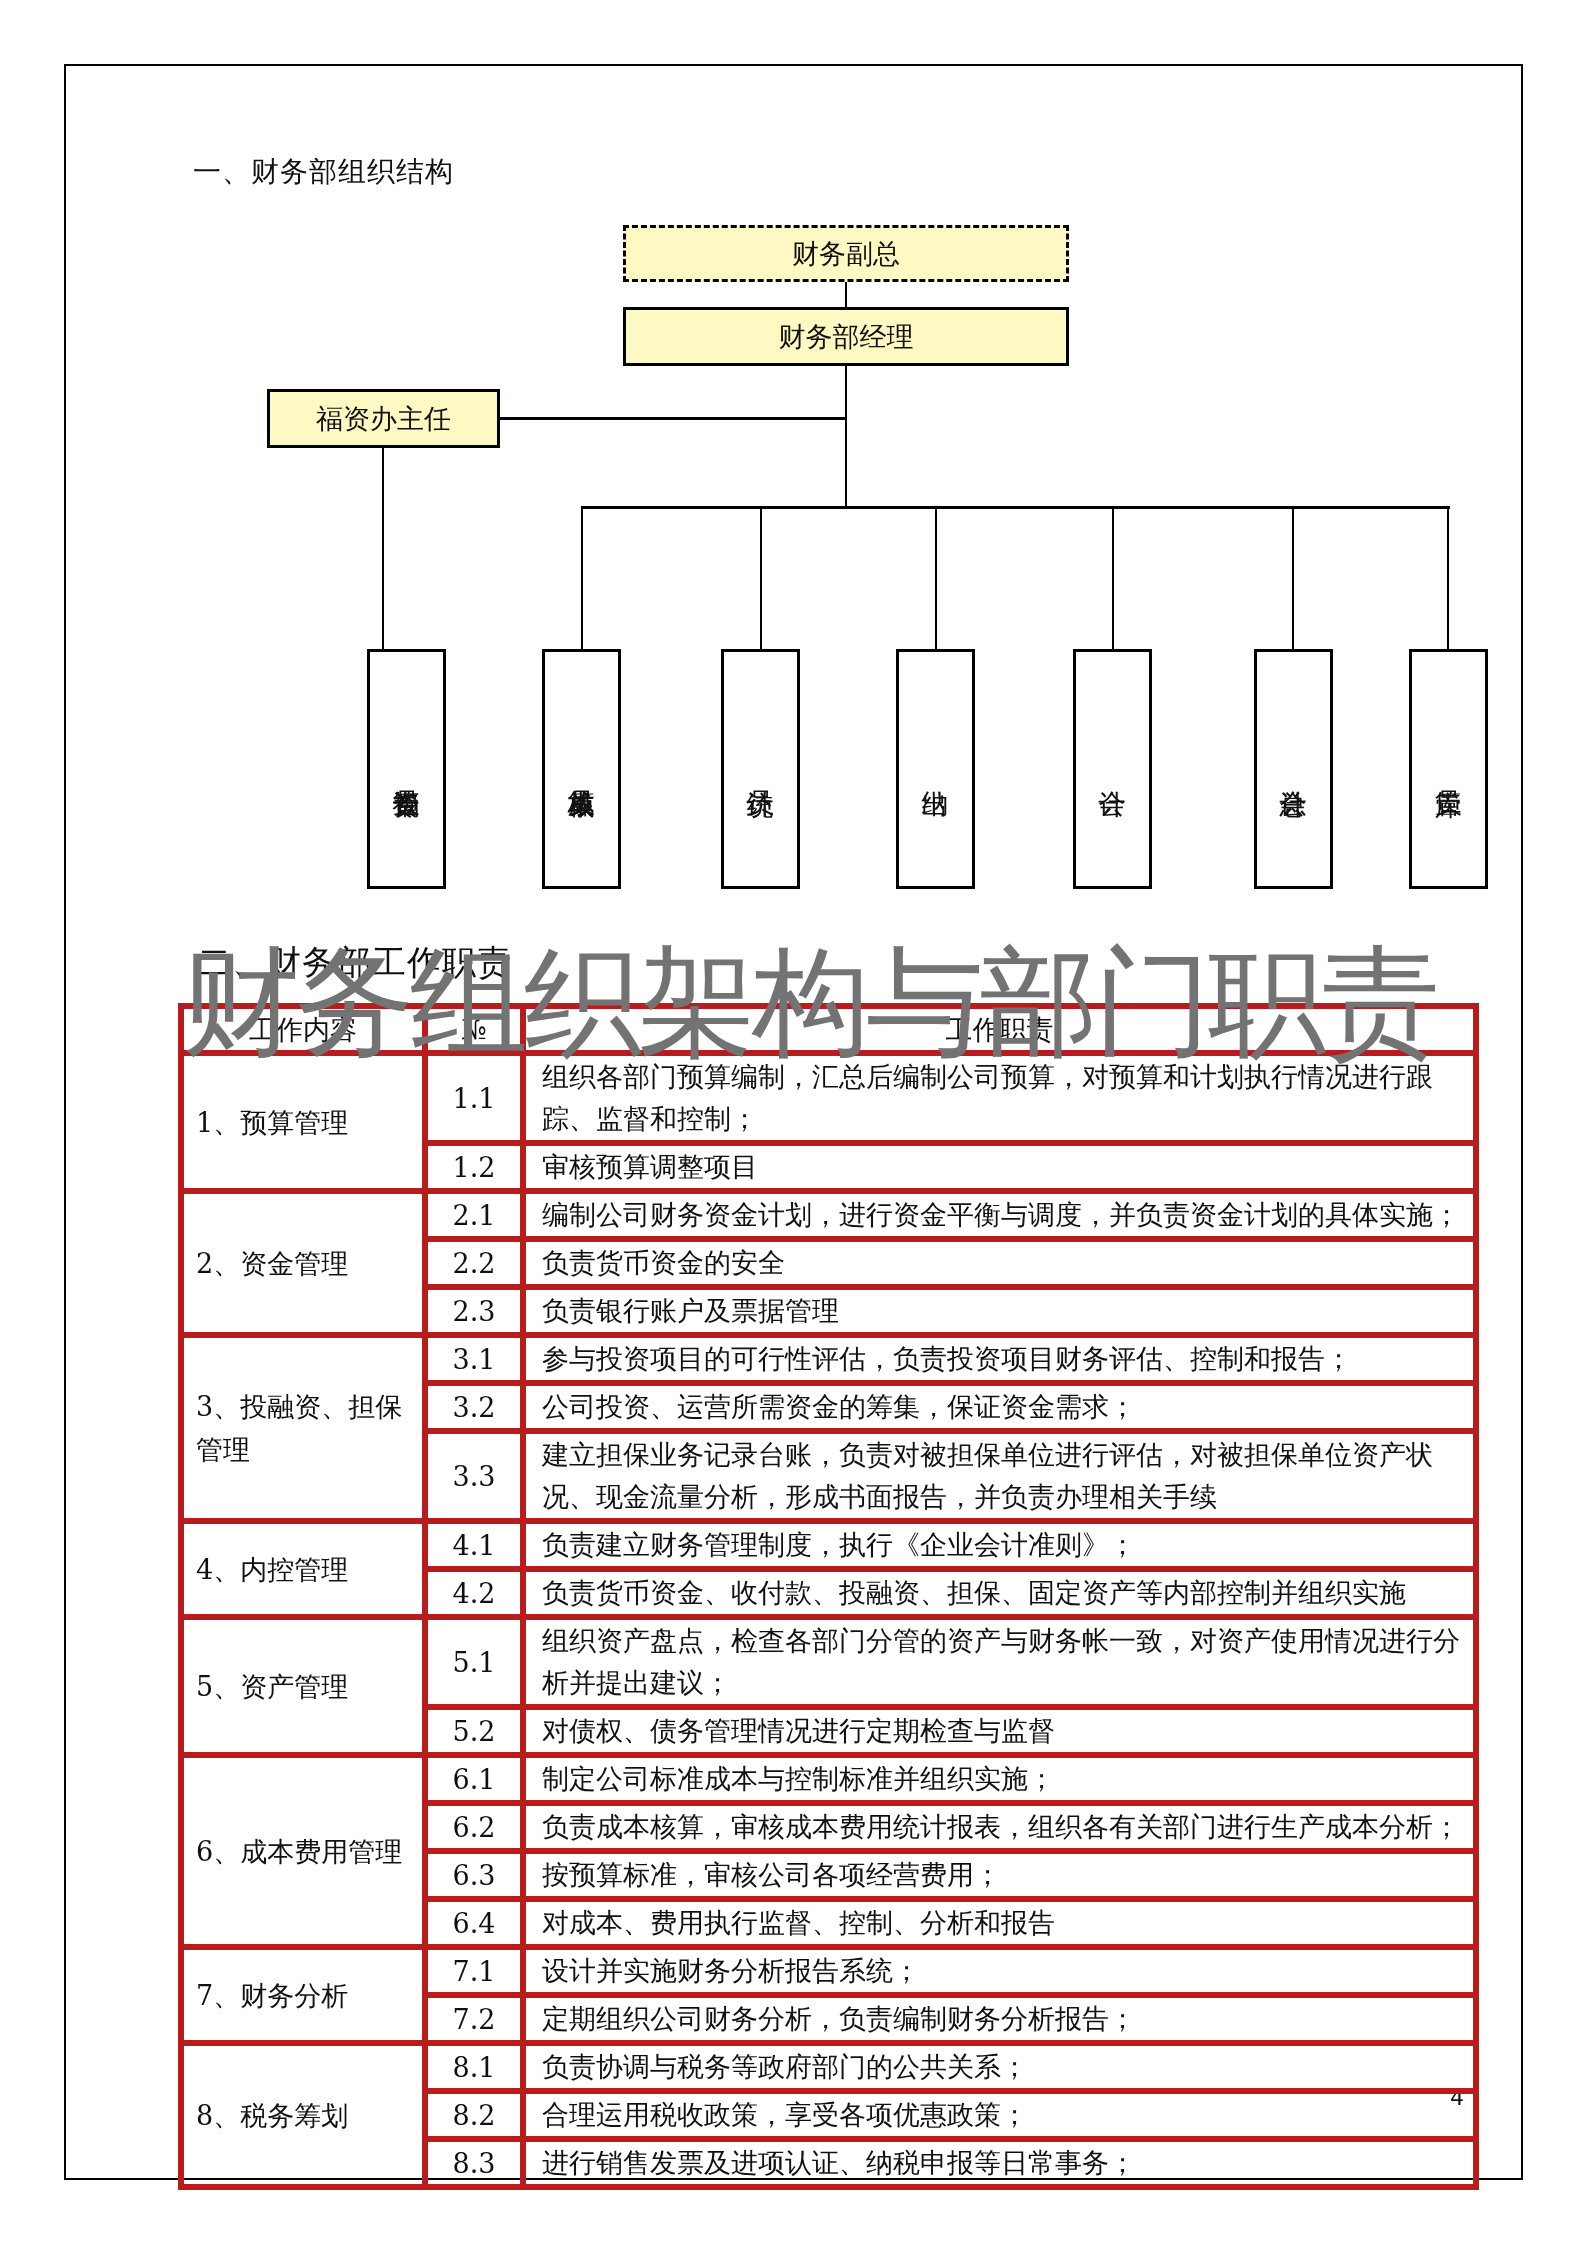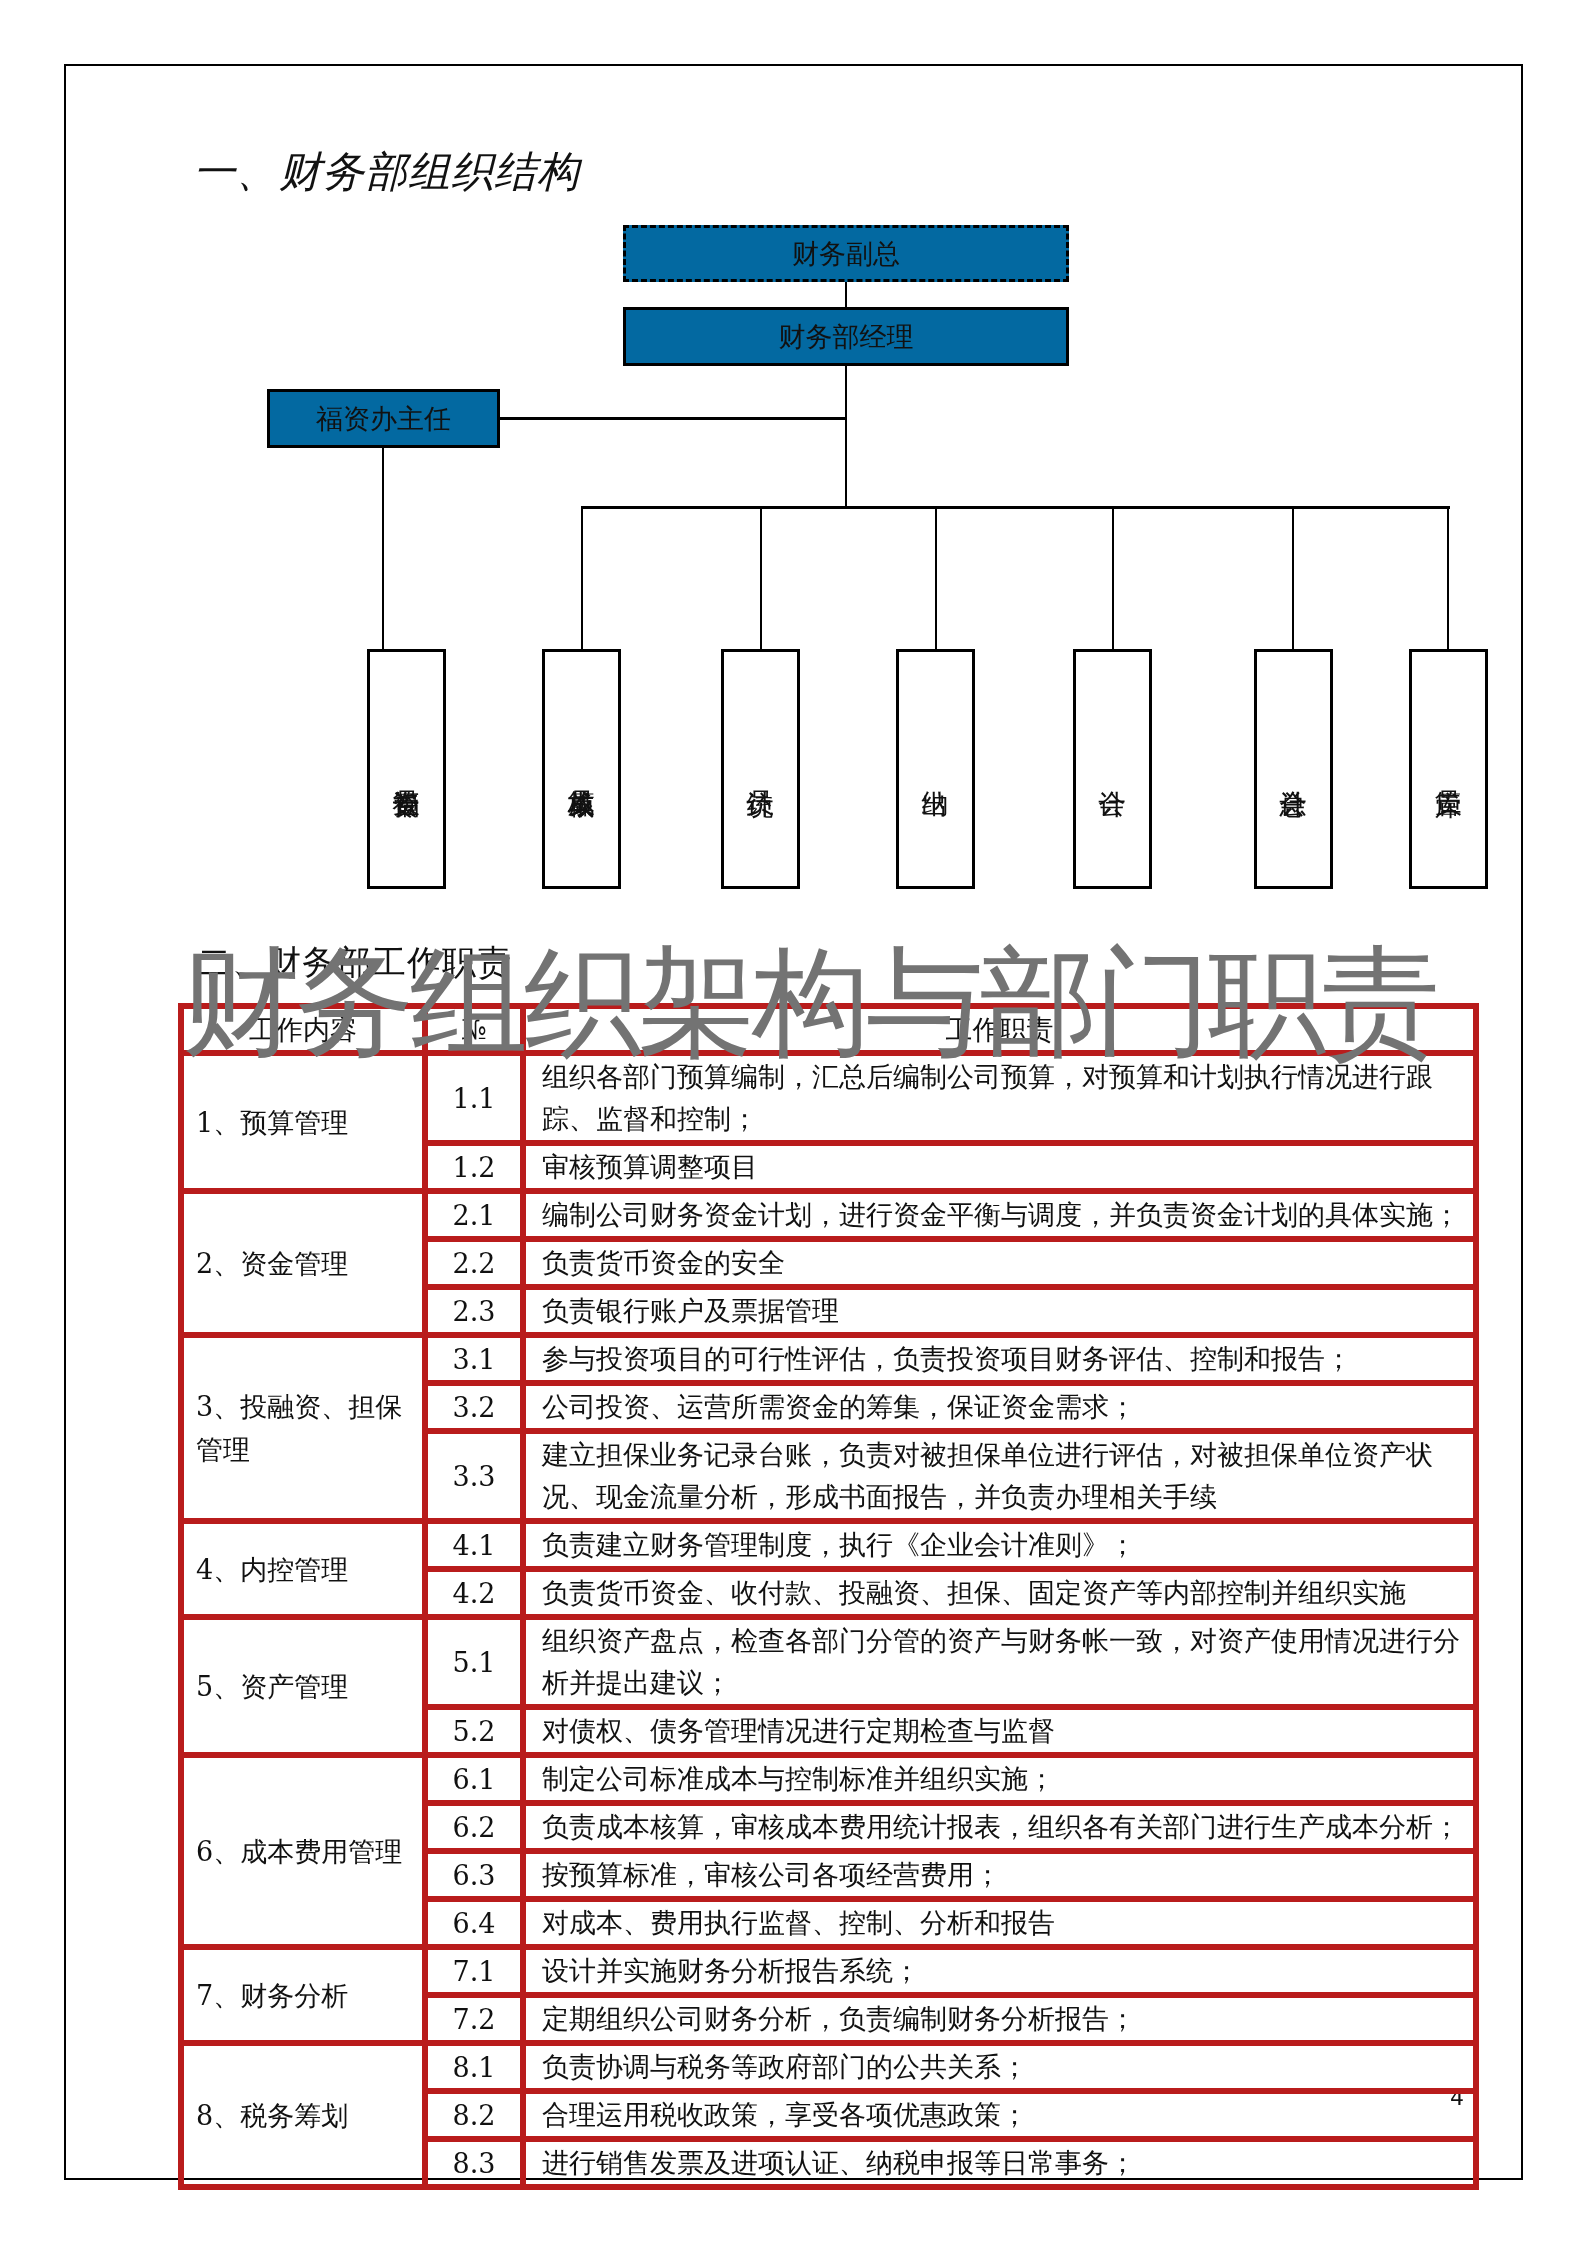--- a/index.html
+++ b/index.html
@@ -1,24 +1,24 @@
 <!DOCTYPE html>
 <html><head>
 <meta charset="utf-8">
 <style>
   html, body { margin: 0; padding: 0; background: #ffffff; }
   body { width: 1587px; height: 2245px; position: relative; overflow: hidden;
          font-family: "DejaVu Serif", "Liberation Serif", serif; color: #111; }
   .frame { position: absolute; left: 64px; top: 64px; width: 1459px; height: 2116px;
            border: 2px solid #000; box-sizing: border-box; }
-  .h1 { position: absolute; left: 193px; top: 150px; font-size: 42px; line-height: 44px;
-        white-space: nowrap; letter-spacing: 1px; font-style: italic; }
+  .h1 { position: absolute; left: 193px; top: 150px; font-size: 28px; line-height: 44px;
+        white-space: nowrap; letter-spacing: 1px; }
   .h2 { position: absolute; left: 197px; top: 940px; font-size: 34px; line-height: 44px;
         white-space: nowrap; letter-spacing: 1px; }
-  .box { position: absolute; background: #0369a1; box-sizing: border-box; display: flex;
+  .box { position: absolute; background: #fef9c3; box-sizing: border-box; display: flex;
          align-items: center; justify-content: center; font-family: "DejaVu Sans", "Liberation Sans", sans-serif;
          font-size: 27px; color: #111; }
   .solid { border: 3px solid #000; }
   .dashed { border: 3px dashed #000; }
   .vbox { position: absolute; top: 649px; width: 79px; height: 240px; border: 3px solid #000;
           box-sizing: border-box; background: #fff; display: flex; justify-content: center;
           align-items: center; font-family: "DejaVu Sans", "Liberation Sans", sans-serif; font-size: 27px; }
   .vtext { writing-mode: vertical-rl; text-orientation: upright; letter-spacing: 0px; line-height: 1; }
   .line { position: absolute; background: #000; }
   .overlay { position: absolute; left: 182px; top: 940px; font-family: "DejaVu Sans", "Liberation Sans", sans-serif;

